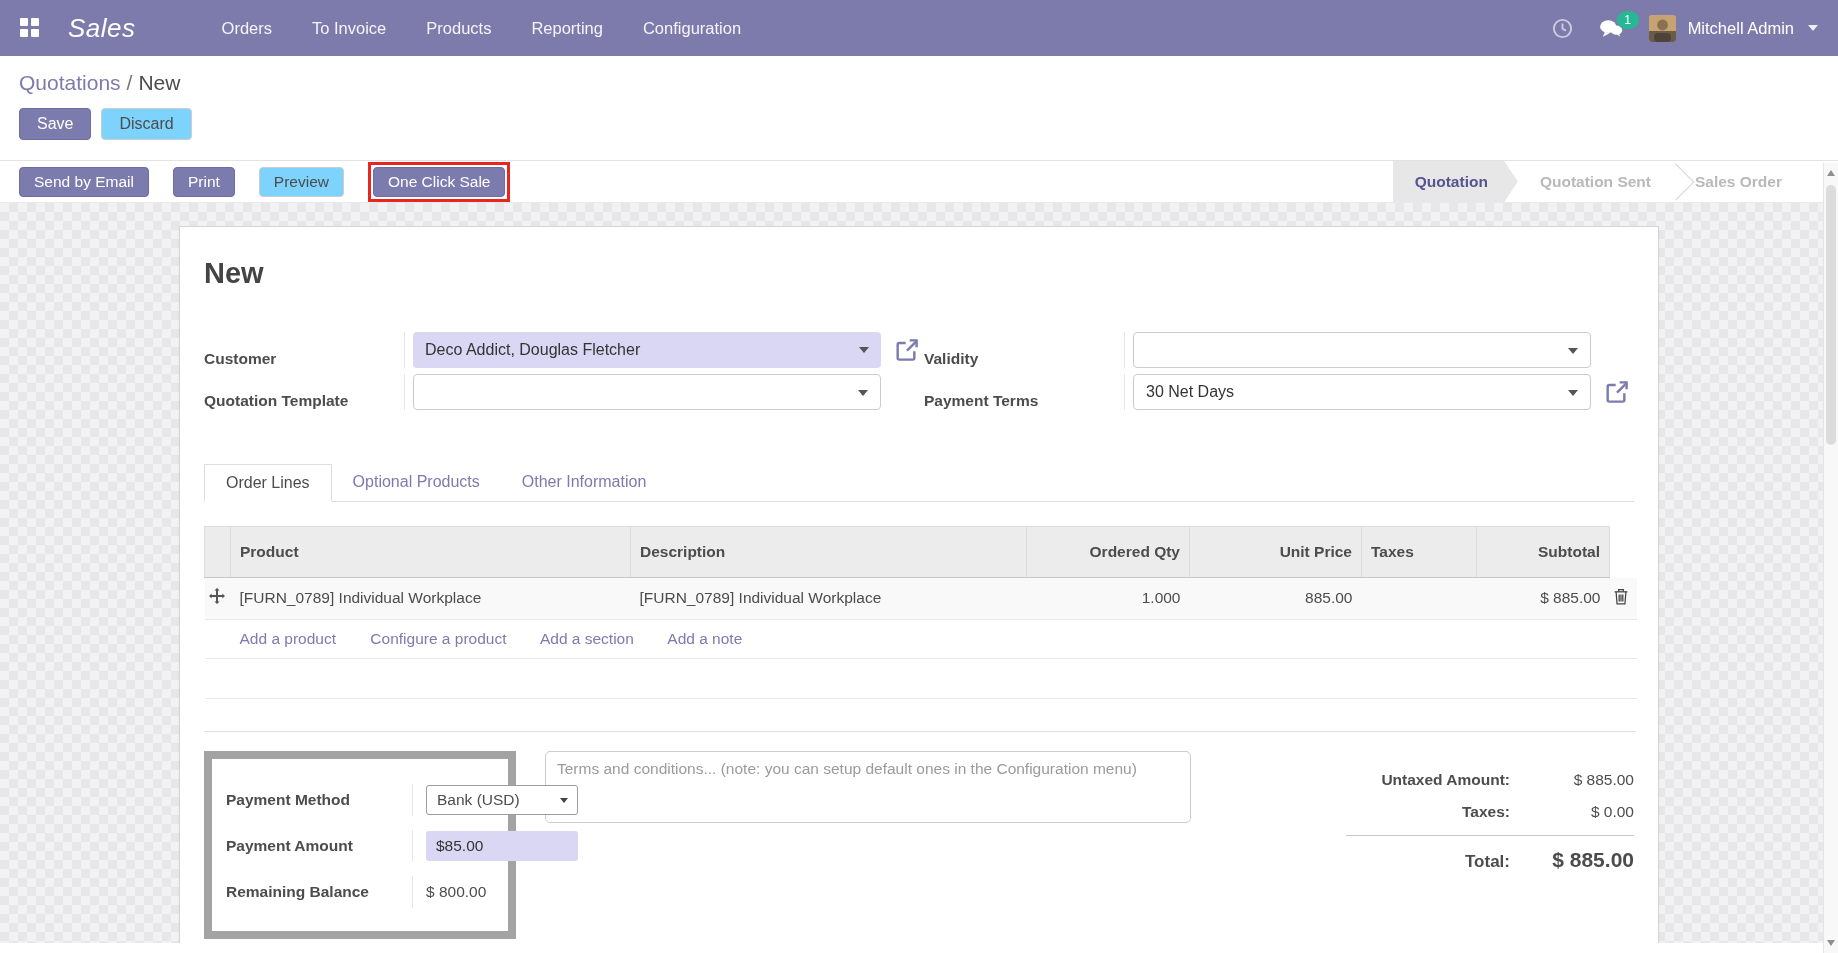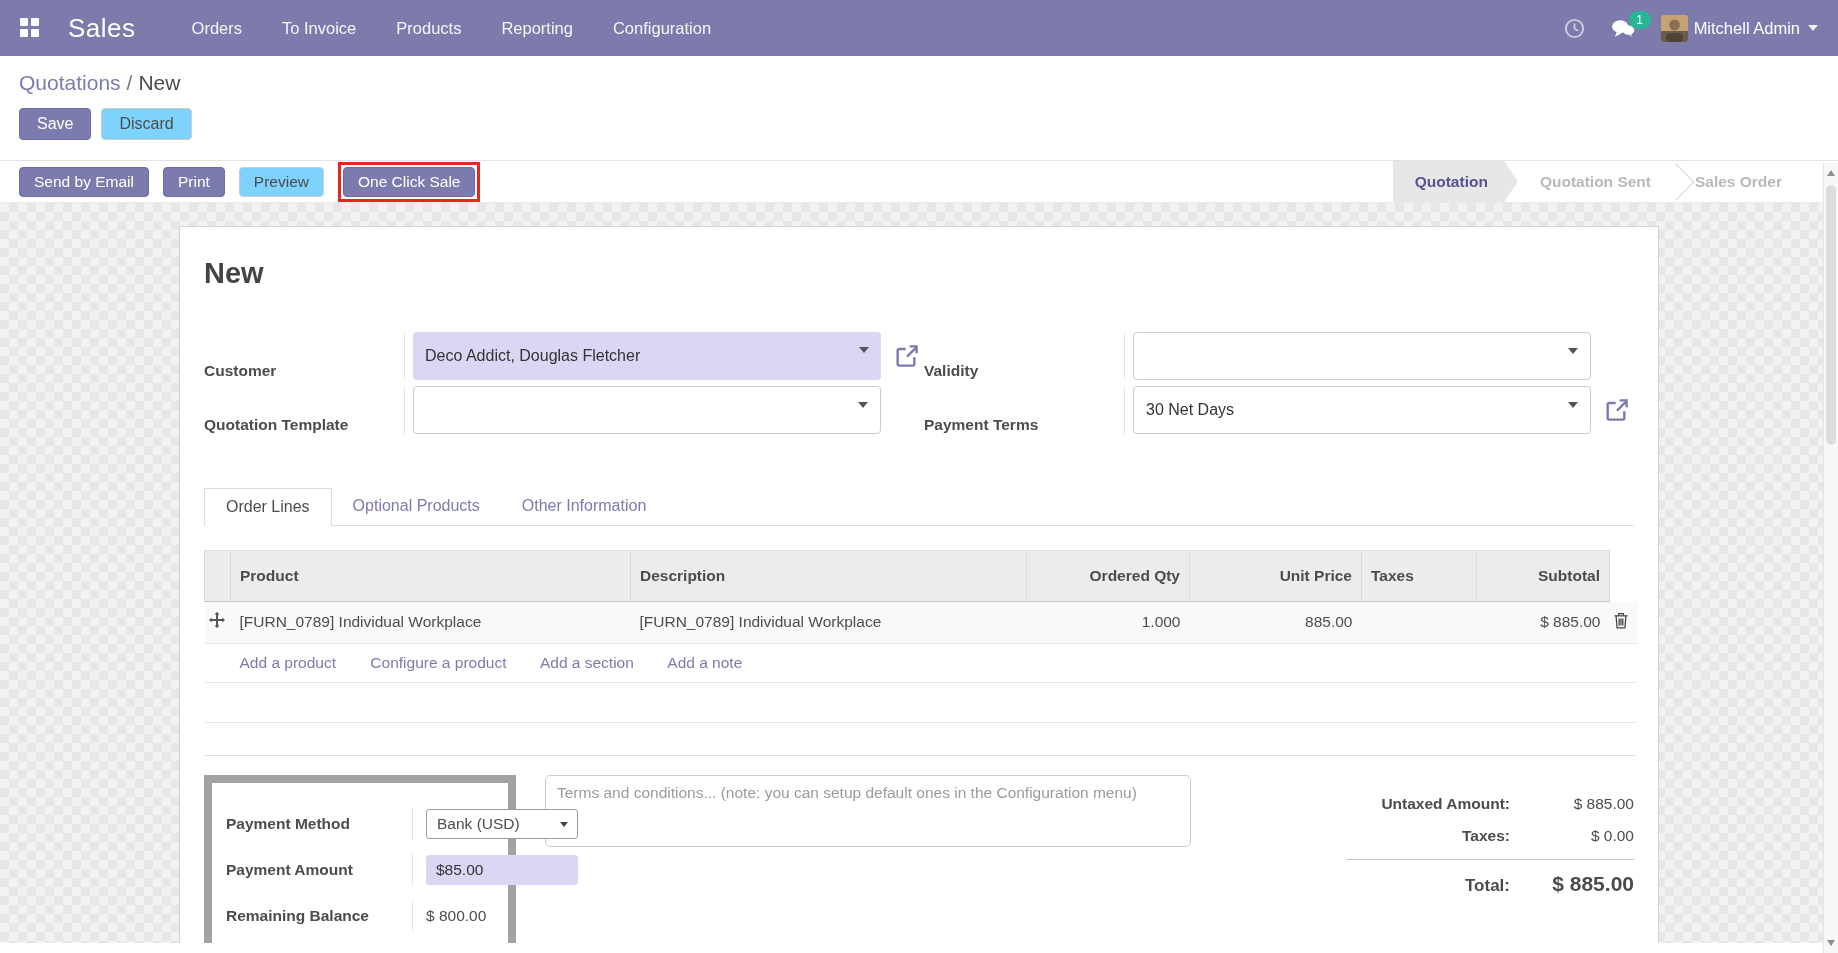--- a/index.html
+++ b/index.html
@@ -3,27 +3,27 @@
 <meta charset="utf-8">
 <style>
   * { box-sizing: border-box; margin: 0; padding: 0; }
   html,body { width:1838px; height:953px; overflow:hidden; }
   body { font-family:"Liberation Sans", sans-serif; color:#4c4c4c; background:#fff; position:relative; }
 
   
   .navbar { height:56px; background:#7d7bab; display:flex; align-items:center; padding:0 20px; color:#fff; }
   .apps-grid { width:20px; height:20px; display:grid; grid-template-columns:8px 8px; grid-template-rows:8px 8px; gap:3px; cursor:pointer; margin-right:28px; }
   .apps-grid span { background:#fff; border-radius:1px; }
-  .brand { font-size:26px; font-weight:400; margin-right:56px; letter-spacing:.5px; }
+  .brand { font-size:26px; font-weight:400; margin-right:86px; letter-spacing:.5px;font-style:italic; }
   .nav-menu { display:flex; gap:40px; font-size:16.5px; }
   .nav-menu span { color:rgba(255,255,255,.92); cursor:pointer; }
   .systray { margin-left:auto; display:flex; align-items:center; gap:26px; }
   .systray .icon-btn { position:relative; display:flex; align-items:center; cursor:pointer; }
   .badge { position:absolute; top:-8px; right:-16px; background:#26b894; color:#fff; font-size:12px; line-height:18px; min-width:22px; text-align:center; border-radius:10px; }
-  .userblock { display:flex; align-items:center; gap:6px; cursor:pointer; }
+  .userblock { display:flex; align-items:center; gap:12px; cursor:pointer; }
   .avatar { width:27px; height:27px; border-radius:3px; overflow:hidden; background:#b5936b; }
   .username { font-size:16.5px; }
   .caret-down-w { width:0; height:0; border-left:5px solid transparent; border-right:5px solid transparent; border-top:6px solid #f0eef7; margin-left:2px; }
 
   
   .bc-area { background:#fff; padding:15px 19px 20px 19px; }
   .breadcrumb { font-size:21px; }
   .breadcrumb .bc-link { color:#7c7bad; cursor:pointer; }
   .breadcrumb .bc-sep { color:#777; margin:0 6px; }
   .breadcrumb .bc-current { color:#4c4c4c; }
@@ -50,21 +50,21 @@
     background-position:0 0, 9px 9px; background-size:18px 18px; }
   .sheet { width:1480px; margin:0 auto; background:#fff; border:1px solid #d5d5d5; box-shadow:0 1px 2px rgba(0,0,0,.06); padding:28px 24px 26px 24px; }
   .sheet h1 { font-size:29px; color:#444; font-weight:bold; margin:2px 0 42px 0; }
 
   .fields { display:flex; }
   .fcol { width:720px; }
   .fcol.right { flex:1; }
   .frow { display:flex; align-items:flex-end; min-height:36px; margin-bottom:6px; }
   .flabel { width:200px; font-weight:bold; font-size:15.5px; color:#4c4c4c; flex:none; }
   .fcell { border-left:1px solid #e7e7e7; padding-left:8px; display:flex; align-items:center; }
-  .lookup { height:48px; border-radius:4px; display:flex; align-items:center; padding:0 30px 0 12px; position:relative; font-size:16px; color:#333; cursor:pointer; }
+  .lookup { height:36px; border-radius:4px; display:flex; align-items:center; padding:0 30px 0 12px; position:relative; font-size:16px; color:#333; cursor:pointer; }
   .lookup .tri { position:absolute; right:12px; top:15px; width:0; height:0; border-left:5px solid transparent; border-right:5px solid transparent; border-top:6px solid #555; }
   .lookup.purple { background:#d9d7f3; width:468px; }
   .lookup.plain { background:#fff; border:1px solid #ccc; }
   .w-left { width:468px; } .w-right { width:458px; }
   .ext-link { margin-left:14px; cursor:pointer; display:flex; }
 
   .tabs { margin-top:48px; display:flex; border-bottom:1px solid #ddd; }
   .tab { padding:9px 21px; font-size:16px; color:#7c7bad; cursor:pointer; margin-bottom:-1px; }
   .tab.active { color:#4c4c4c; background:#fff; border:1px solid #ddd; border-bottom:1px solid #fff; }
 
@@ -163,21 +163,21 @@
   <div class="breadcrumb">
     <span class="bc-link">Quotations</span><span class="bc-sep">/</span><span class="bc-current">New</span>
   </div>
   <div class="hdr-btns">
     <button class="btn btn-primary">Save</button>
     <button class="btn btn-default">Discard</button>
   </div>
 </div>
 
 <div class="control-bar">
-  <div style="display:flex; gap:14px; align-items:center;">
+  <div style="display:flex; gap:24px; align-items:center;">
     <button class="btn btn-primary">Send by Email</button>
     <button class="btn btn-primary">Print</button>
     <button class="btn btn-default">Preview</button>
     <span class="redbox-btn">
       <button class="btn btn-primary">One Click Sale</button>
     </span>
   </div>
   <div class="statusbar">
     <div class="status-step active">Quotation</div>
     <div class="status-step">Quotation Sent</div>

